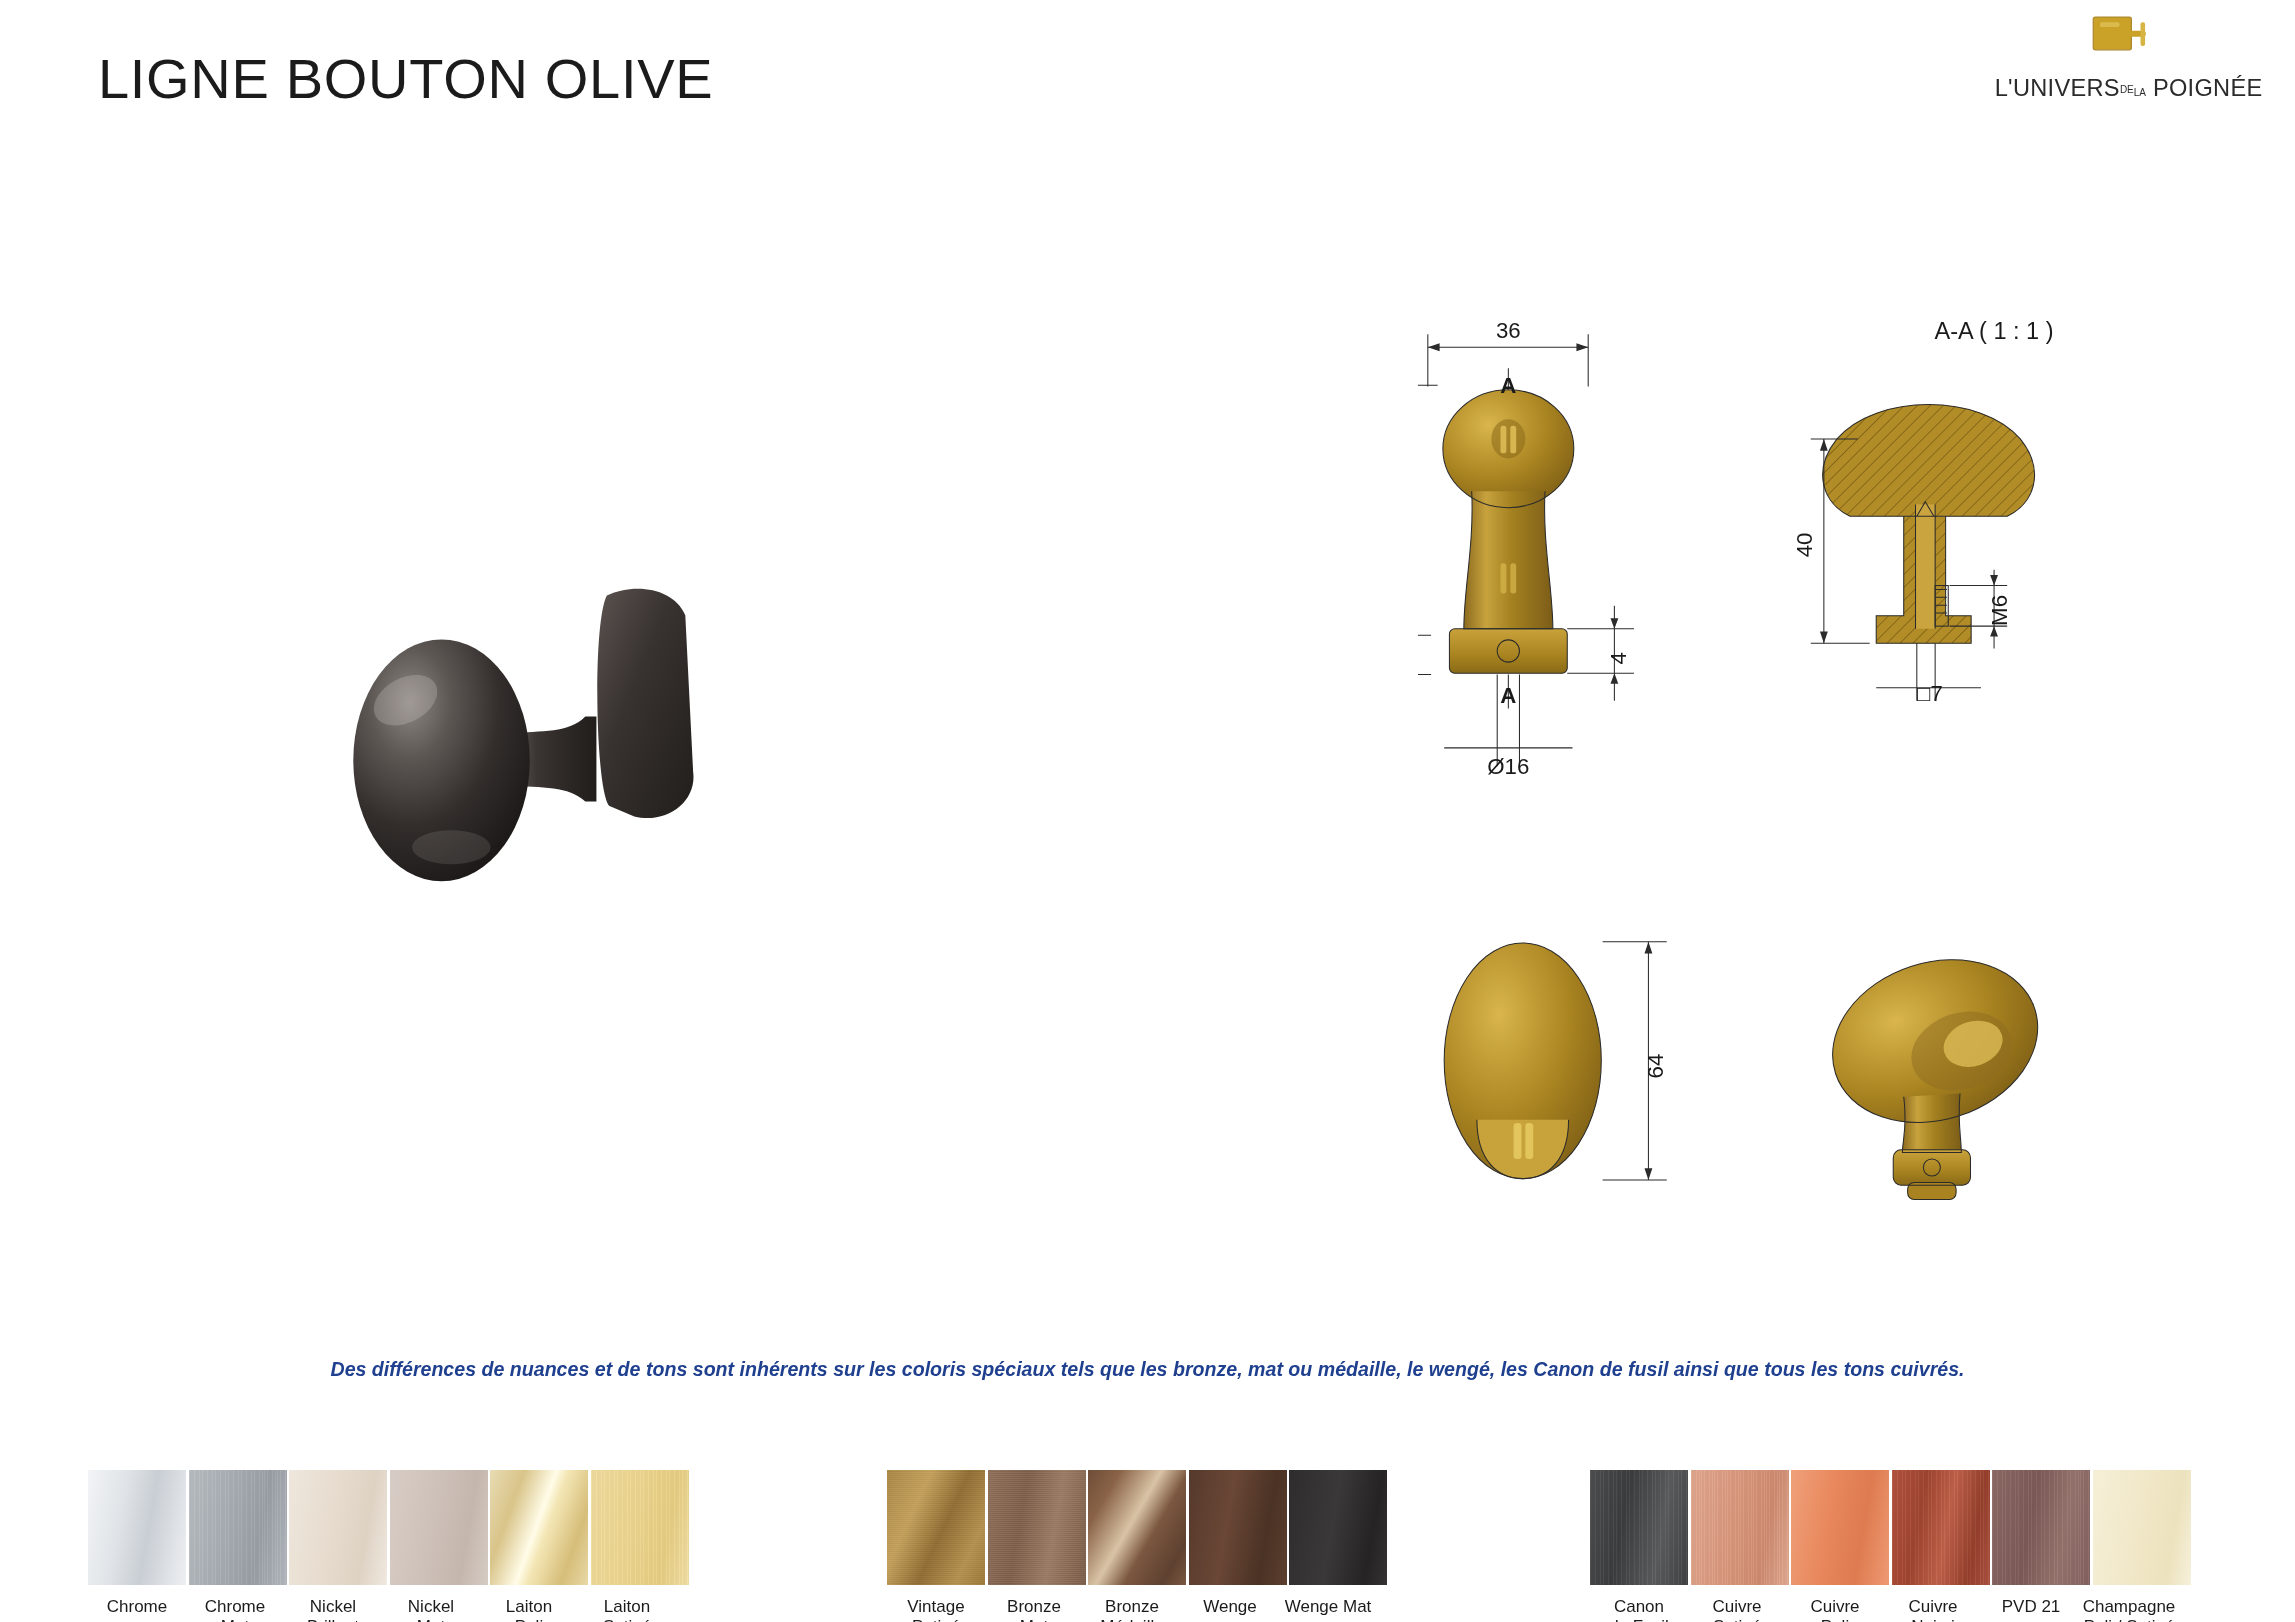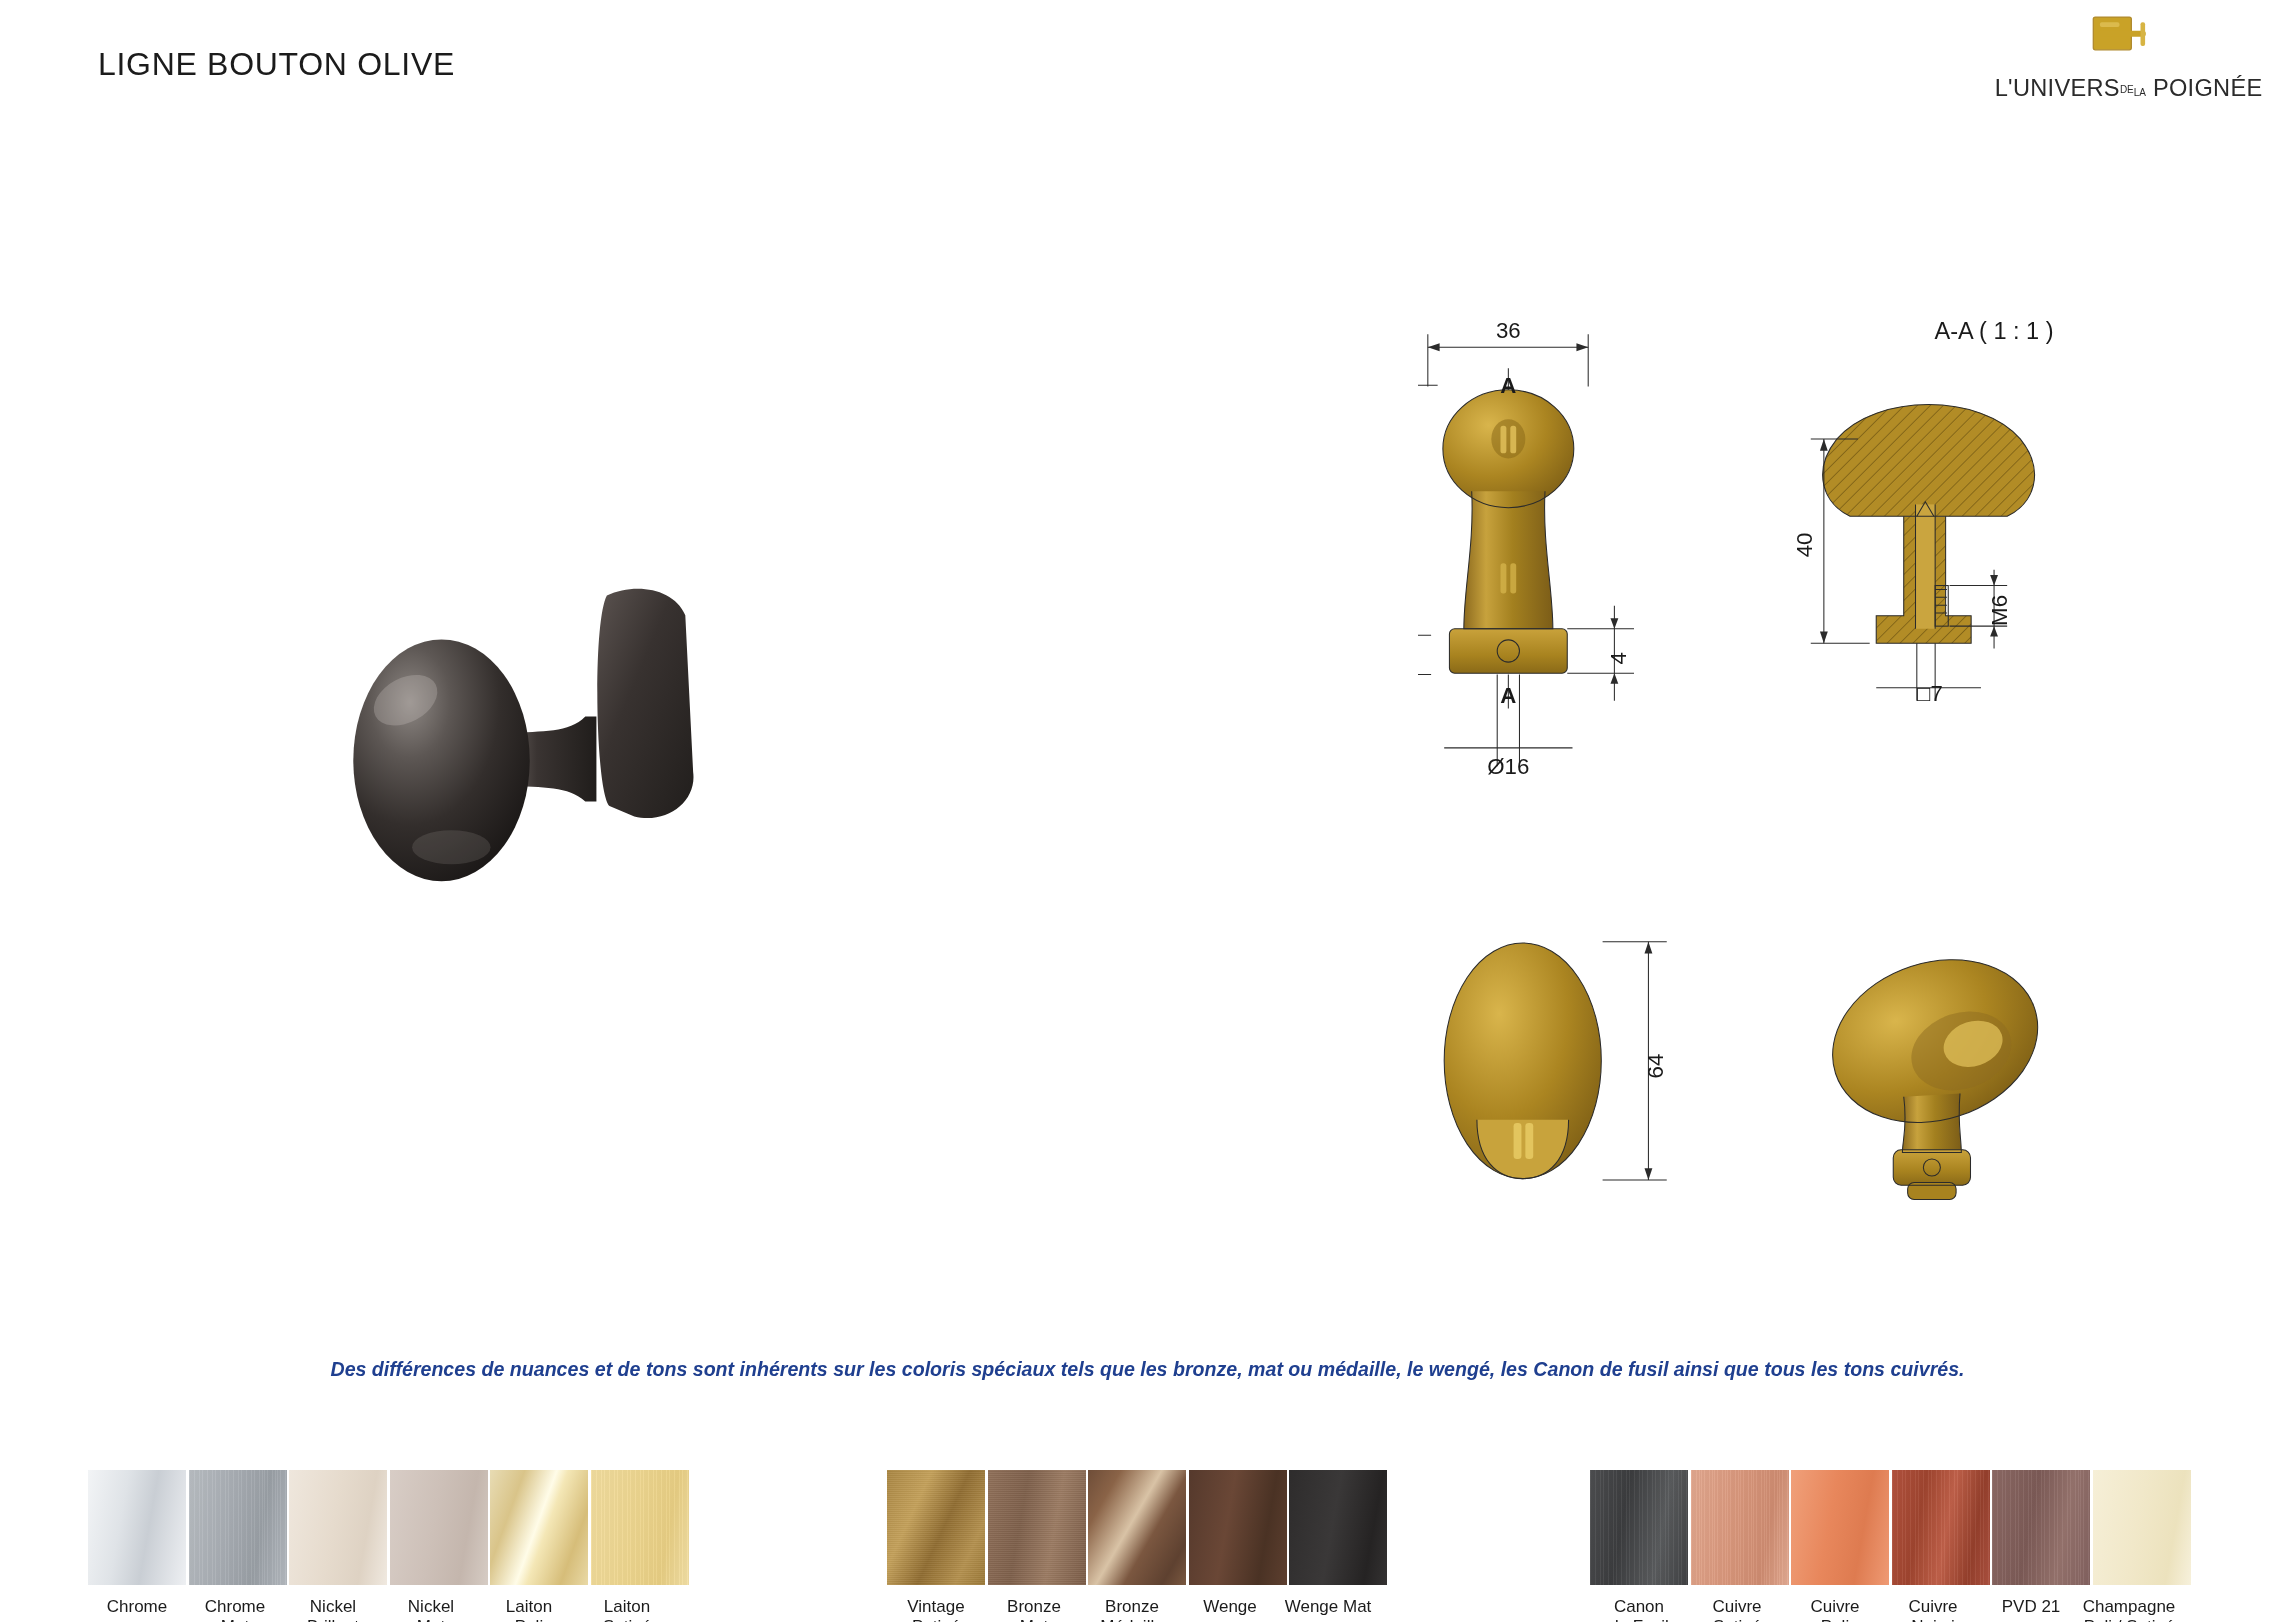--- a/index.html
+++ b/index.html
@@ -9,21 +9,21 @@
     font-family:"Liberation Sans", sans-serif;
     color:#1a1a1a;
     position:relative;
     overflow:hidden;
   }
   .page{position:absolute;left:0;top:0;width:2295px;height:1623px;}
 
   
   .title{
     position:absolute;left:98px;top:46px;
-    font-size:32px;letter-spacing:0.7px;font-weight:400;color:#1b1b1b;
+    font-size:56px;letter-spacing:0.7px;font-weight:400;color:#1b1b1b;
   }
   .subtitle{
     position:absolute;left:101px;top:275px;
     font-size:35px;font-weight:400;color:#1b1b1b;letter-spacing:0.3px;
   }
 
   
   .logo{position:absolute;right:26px;top:13px;width:308px;height:105px;}
   .logo .mark{
     position:absolute;right:118px;top:0px;width:59px;height:54px;

